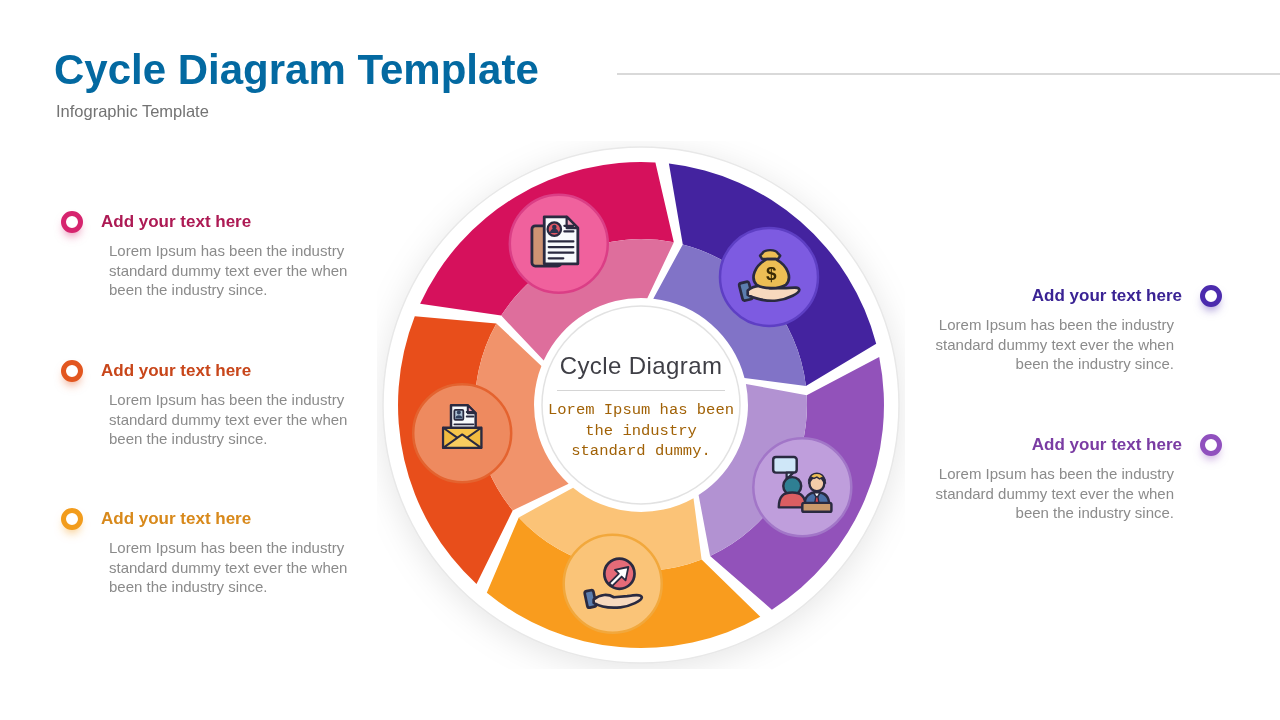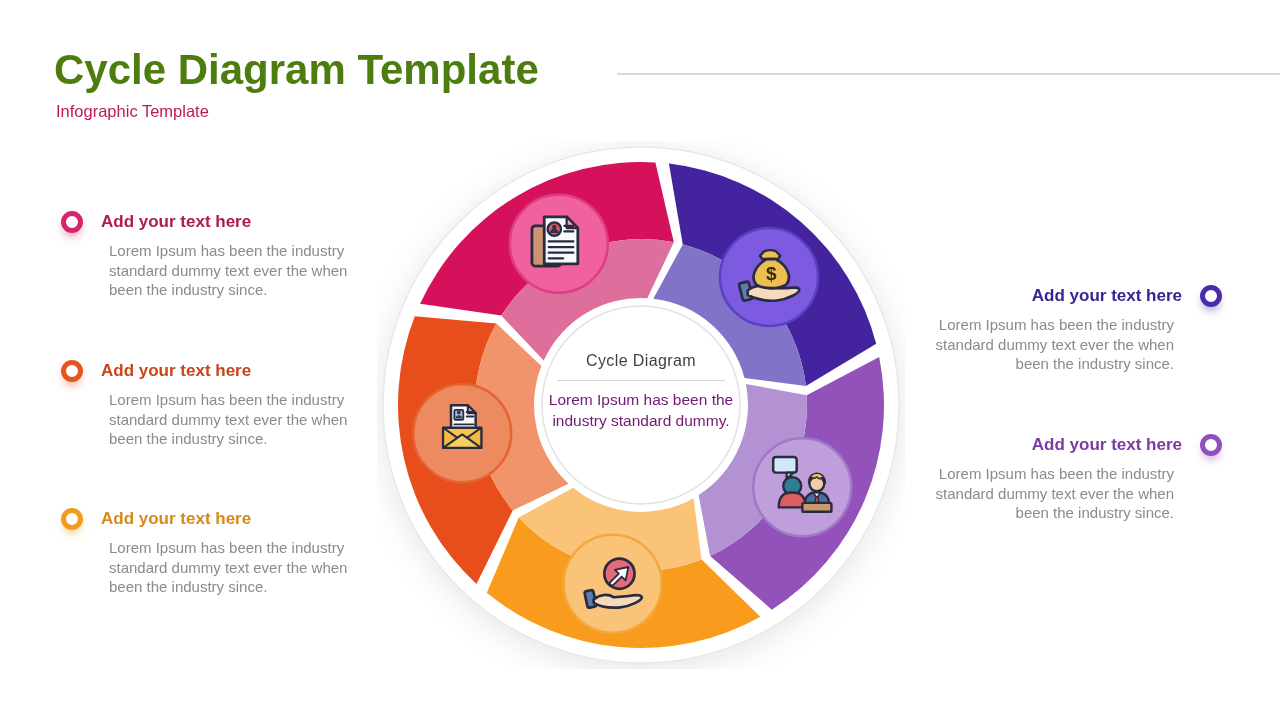--- a/index.html
+++ b/index.html
@@ -1,43 +1,43 @@
 <!DOCTYPE html>
 <html><head>
 <meta charset="utf-8">
 <style>
   html,body{margin:0;padding:0;background:#fff;}
   .slide{position:relative;width:1280px;height:720px;background:#ffffff;overflow:hidden;
          font-family:"Liberation Sans",sans-serif;}
 
   
   .title{position:absolute;left:54px;top:46px;font-size:42px;font-weight:800;
-         color:#4d7c0f;letter-spacing:0;}
-  .subtitle{position:absolute;left:56px;top:102px;font-size:16.5px;color:#be185d;}
+         color:#0369a1;letter-spacing:0;}
+  .subtitle{position:absolute;left:56px;top:102px;font-size:16.5px;color:#737373;}
   .top-divider{position:absolute;left:617px;top:73px;width:663px;height:2px;background:#d9d9d9;}
 
   
   .side-item{position:absolute;display:flex;align-items:flex-start;gap:18px;}
   .side-item .ring{width:12px;height:12px;border:5px solid #999;border-radius:50%;
                    flex:none;margin-top:0px;background:#fff;}
   .side-item .txt{width:265px;}
   .side-item h3{margin:0 0 6px 0;font-size:17px;line-height:22px;font-weight:700;}
   .side-item p{margin:8px;font-size:15px;line-height:19.5px;color:#8b8b8b;}
   .side-item.right{flex-direction:row-reverse;}
   .side-item.right .txt{width:262px;text-align:right;}
 
   .li-1{left:61px;top:211px;} .li-2{left:61px;top:360px;} .li-3{left:61px;top:508px;}
   .ri-1{right:58px;top:285px;} .ri-2{right:58px;top:434px;}
 
   
   .wheel-svg{position:absolute;left:377px;top:141px;}
   .wheel-center{position:absolute;left:546px;top:352px;width:190px;text-align:center;}
-  .wc-title{font-size:16px;color:#3f3f46;letter-spacing:.4px;font-weight:500;}
+  .wc-title{font-size:24px;color:#3f3f46;letter-spacing:.4px;font-weight:500;}
   .wc-div{width:168px;height:1px;background:#d5d5d5;margin:10px auto 9px auto;}
-  .wc-body{font-size:15.5px;line-height:20.5px;color:#701a75;}
+  .wc-body{font-size:15.5px;line-height:20.5px;color:#a16207;font-family:Liberation Mono, monospace;}
 </style>
 </head>
 <body>
 
 <div class="slide">
 
   <div class="title">Cycle Diagram Template</div>
   <div class="subtitle">Infographic Template</div>
   <div class="top-divider"></div>
 

